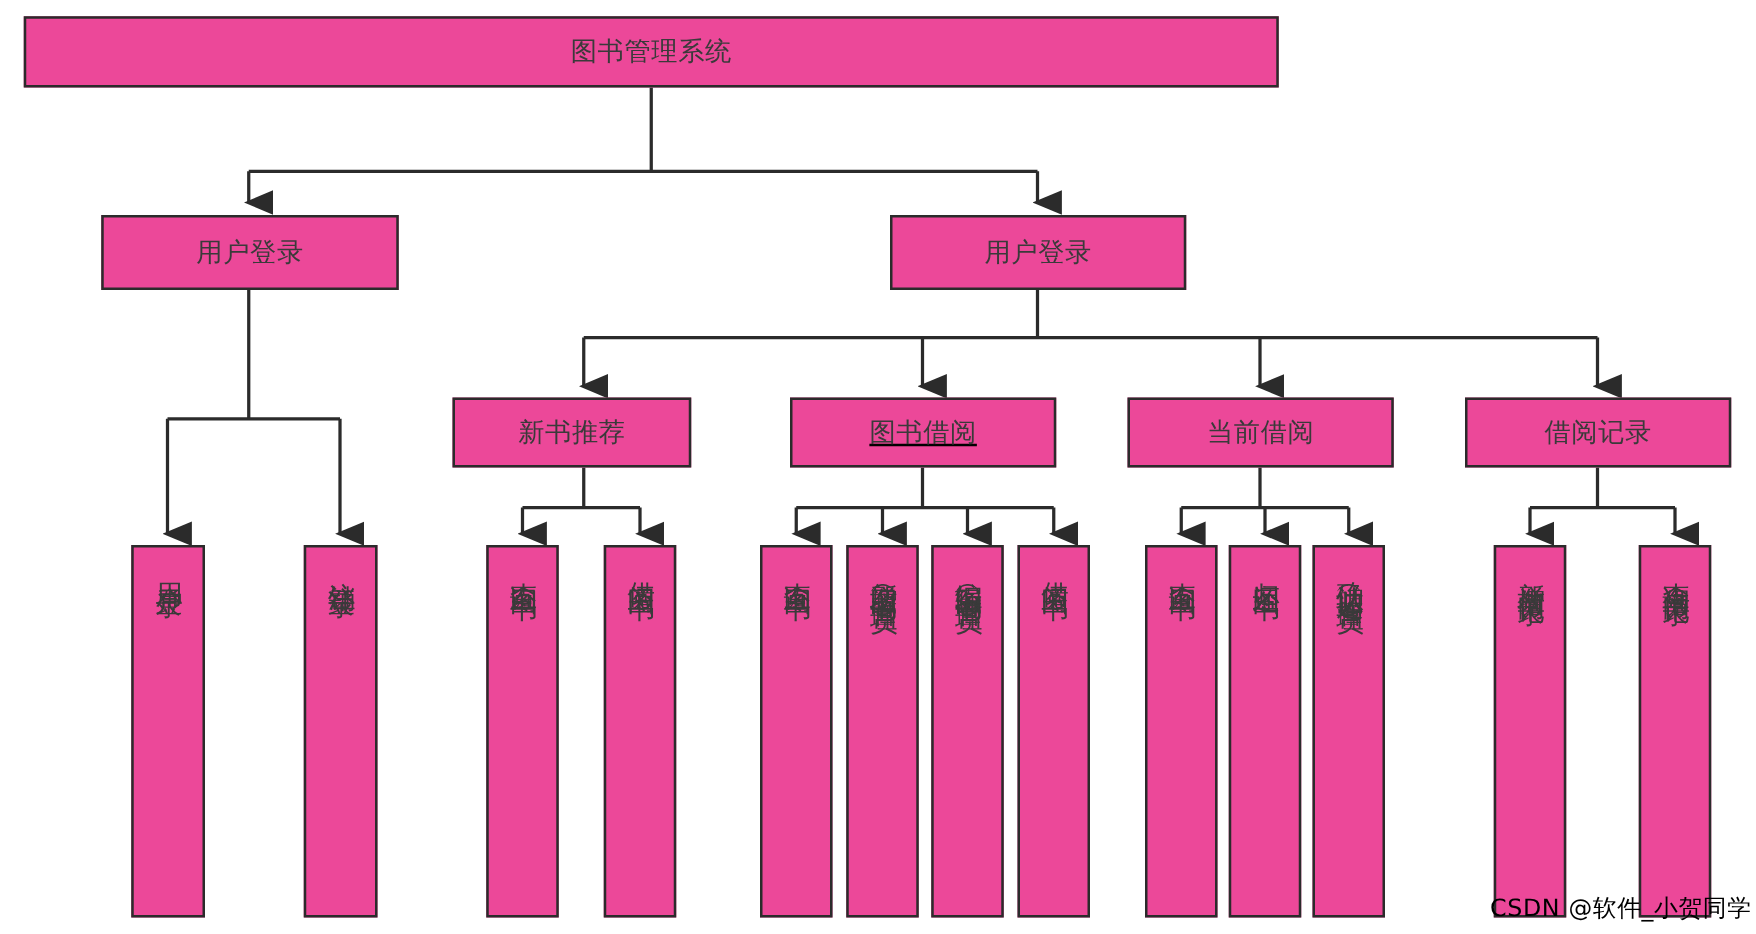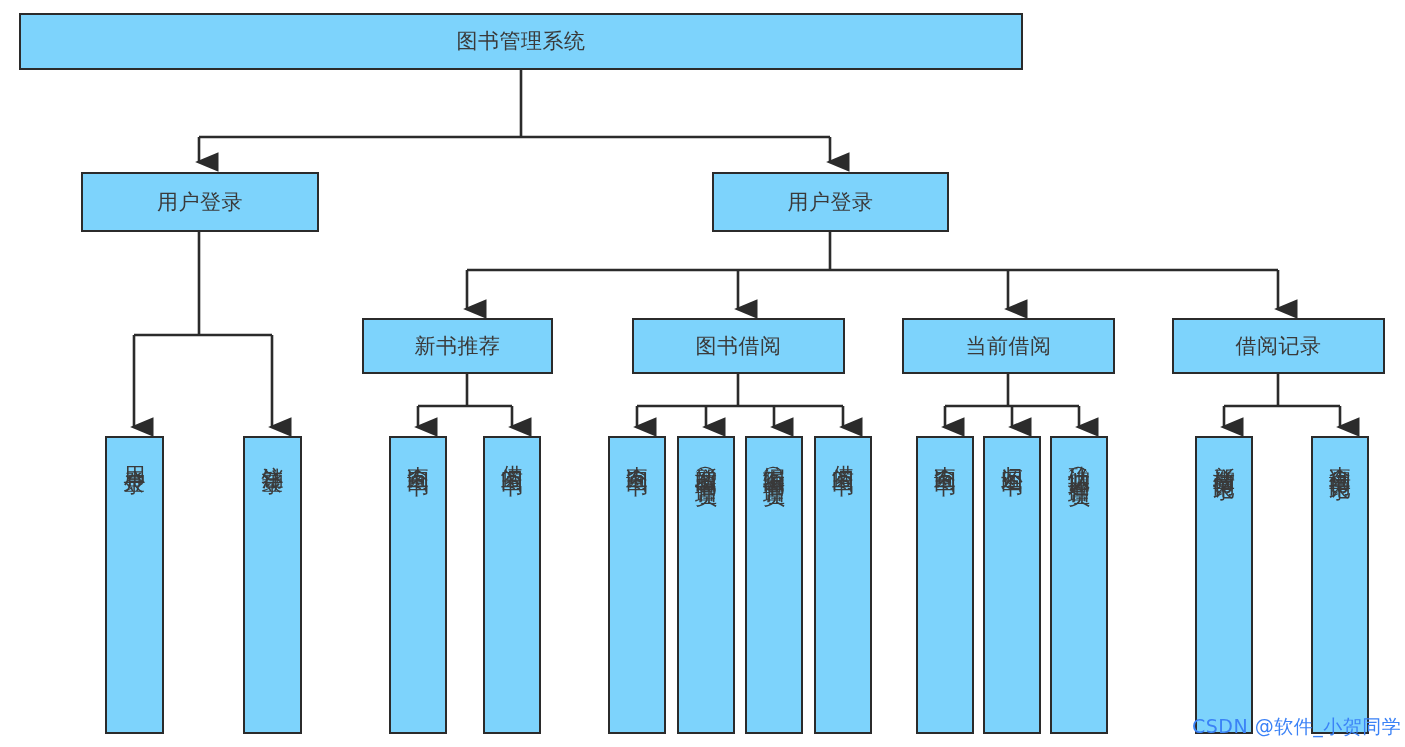--- a/index.html
+++ b/index.html
@@ -21,21 +21,21 @@
     position: absolute;
     left: 0;
     top: 0;
     width: 1405px;
     height: 747px;
     pointer-events: none;
   }
   .node {
     position: absolute;
     box-sizing: border-box;
-    background: #7dd3fc;
+    background: #ec4899;
     border: 2px solid #2b2b2b;
     display: flex;
     align-items: center;
     justify-content: center;
     z-index: 2;
   }
   .node .label {
     color: #3a3a3a;
     font-size: 21px;
     line-height: 1.18;
@@ -49,21 +49,21 @@
   }
   .node.vert .label {
     writing-mode: vertical-rl;
     text-orientation: upright;
     white-space: nowrap;
     letter-spacing: 3px;
     font-size: 22px;
   }
   .watermark {
     position: absolute;
-    color: #3b82f6;
+    color: #000000;
     font-size: 19px;
     letter-spacing: 0.5px;
     white-space: nowrap;
     z-index: 5;
   }
 </style>
 </head>
 <body>
 
 <div id="canvas">
@@ -125,21 +125,21 @@
   <div class="node" style="left:81px; top:172px; width:238px; height:60px;">
     <span class="label">用户登录</span>
   </div>
   <div class="node" style="left:712px; top:172px; width:237px; height:60px;">
     <span class="label">用户登录</span>
   </div>
 
   <div class="node" style="left:362px; top:318px; width:191px; height:56px;">
     <span class="label">新书推荐</span>
   </div>
-  <div class="node" style="left:632px; top:318px; width:213px; height:56px;">
+  <div class="node" style="left:632px; top:318px; width:213px; height:56px;text-decoration:underline;">
     <span class="label">图书借阅</span>
   </div>
   <div class="node" style="left:902px; top:318px; width:213px; height:56px;">
     <span class="label">当前借阅</span>
   </div>
   <div class="node" style="left:1172px; top:318px; width:213px; height:56px;">
     <span class="label">借阅记录</span>
   </div>
 
   <div class="node vert" style="left:105px; top:436px; width:59px; height:298px;">

